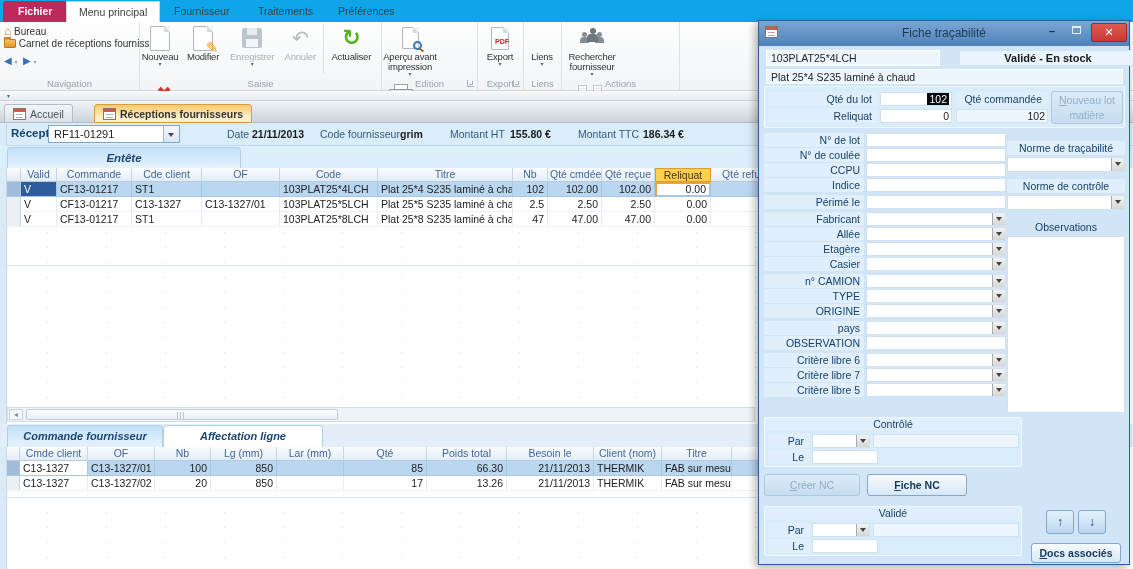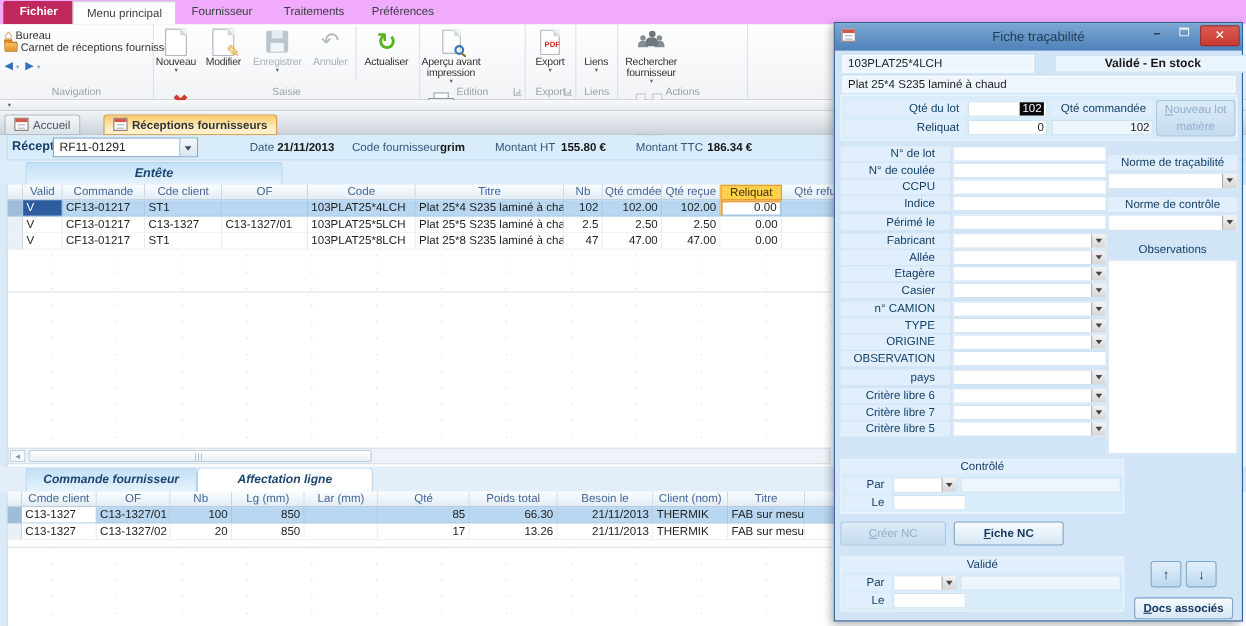--- a/index.html
+++ b/index.html
@@ -1,21 +1,21 @@
 <!DOCTYPE html>
 <html><head>
 <meta charset="utf-8">
 <style>
 *{margin:0;padding:0;box-sizing:border-box;}
 html,body{width:1133px;height:569px;overflow:hidden;}
 body{font-family:"Liberation Sans","DejaVu Sans",sans-serif;font-size:11px;color:#222;background:#fff;}
 #app{position:relative;width:1133px;height:569px;overflow:hidden;background:#fff;}
 
 
-#rtabs{position:absolute;left:0;top:0;width:100%;height:32px;background:#f0abfc;border-bottom:1px solid #d6dbe0;padding-left:16px;}
+#rtabs{position:absolute;left:0;top:0;width:100%;height:32px;background:#0ea5e9;border-bottom:1px solid #d6dbe0;padding-left:16px;}
 .ftab{position:absolute;left:3px;top:1px;height:21px;line-height:20px;padding:0 15px;background:#c0275a;color:#fff;border-radius:2px 2px 0 0;font-weight:bold;font-size:10.5px;}
 .rtab{position:absolute;top:1px;height:21px;line-height:20px;padding:0 12px;color:#3a3f44;font-size:10.5px;}
 .rtab.active{background:#fff;border:1px solid #ccd2d8;border-bottom:none;}
 
 #rbody{position:absolute;left:0;top:22px;width:100%;height:69px;background:linear-gradient(#fefefe,#f1f4f6);border-bottom:1px solid #d0d6db;}
 .grp{position:absolute;top:0;height:68px;border-right:1px solid #dde2e6;}
 .glabel{position:absolute;bottom:0;left:0;right:0;height:12px;text-align:center;color:#98a2ac;font-size:9.5px;line-height:12px;}
 .launch{position:absolute;bottom:3px;right:3px;width:7px;height:7px;border-left:1px solid #a8b0b8;border-bottom:1px solid #a8b0b8;}
 .launch:after{content:"";position:absolute;right:1px;top:1px;width:3px;height:3px;border-right:1px solid #a8b0b8;border-bottom:1px solid #a8b0b8;}
 .bb{display:inline-block;vertical-align:top;text-align:center;padding-top:2px;height:56px;font-size:9.5px;line-height:10px;color:#333;letter-spacing:-0.2px;}
@@ -75,21 +75,21 @@
 
 #recbar{position:absolute;left:0;top:123px;width:100%;height:23px;background:#d9ecf9;border-bottom:1px solid #c2d8ea;}
 #recbar .rlab{position:absolute;top:4px;font-weight:bold;color:#17406b;font-size:11.5px;}
 #recbar .slab{position:absolute;top:5px;color:#35587e;font-size:10.5px;}
 #recbar .sval{position:absolute;top:5px;font-weight:bold;color:#1a1a1a;font-size:10.5px;}
 .recdd{position:absolute;left:48px;top:2px;width:132px;height:18px;background:#fff;border:1px solid #7aa7cf;line-height:16px;padding-left:5px;color:#222;}
 .recdd .dbtn{position:absolute;right:0;top:0;bottom:0;width:16px;background:linear-gradient(#f4f8fb,#dbe6ef);border-left:1px solid #9cbcd8;}
 .tri{position:absolute;left:4px;top:7px;border-left:3.5px solid transparent;border-right:3.5px solid transparent;border-top:4px solid #446;}
 
 #sectabs{position:absolute;left:0;top:146px;width:100%;height:22px;background:#ddeefb;}
-.stab{position:absolute;top:1px;height:21px;line-height:20px;text-align:center;font-style:italic;font-weight:600;color:#1c4572;font-size:11.5px;border-radius:4px 4px 0 0;margin-left:16px;}
+.stab{position:absolute;top:1px;height:21px;line-height:20px;text-align:center;font-style:italic;font-weight:600;color:#1c4572;font-size:11.5px;border-radius:4px 4px 0 0;}
 .stab.blue{background:linear-gradient(#c3e0f6,#e6f3fd);border:1px solid #aed0ec;border-bottom:none;}
 .stab.white{background:#fff;border:1px solid #aed0ec;border-bottom:none;}
 
 .grid{position:absolute;white-space:nowrap;}
 .ghead{height:14px;white-space:nowrap;}
 .gc{display:inline-block;vertical-align:top;overflow:hidden;white-space:nowrap;height:14px;line-height:13px;border-right:1px solid #c6d6e5;border-bottom:1px solid #b9cbdc;background:linear-gradient(#fbfdfe,#e2ecf5);color:#44679a;text-align:center;padding:0 2px;font-size:10.5px;}
 .gc.hl{background:#fed14d;border:1px solid #e49a2e;color:#443300;}
 .grow{white-space:nowrap;height:15px;}
 .rc{display:inline-block;vertical-align:top;overflow:hidden;white-space:nowrap;height:15px;line-height:14px;border-right:1px solid #e2ecf5;border-bottom:1px solid #edf3f9;background:#fff;padding:0 3px;font-size:10.5px;color:#222;}
 .rc.r{text-align:right;}
@@ -126,21 +126,21 @@
 .dinput{position:absolute;height:14px;background:#fff;border:1px solid #cfe2f2;line-height:12px;padding:0 2px;font-size:10.5px;}
 .dinput.r{text-align:right;}
 .dinput.ro{background:#eef6fd;}
 .selval{background:#06080c;color:#fff;padding:0 2px;}
 .dbtn2{position:absolute;text-align:center;border-radius:3px;font-size:10.5px;}
 .dbtn2.dis{background:linear-gradient(#dcebf7,#c5dcef);border:1px solid #adc9e0;color:#93afc9;}
 .dbtn2.en{background:linear-gradient(#f7fbfe,#d6e7f5);border:1px solid #7fa8cc;color:#173a60;font-weight:bold;}
 #dlgfields{position:absolute;left:0;top:87px;width:250px;}
 .frow{position:relative;height:14px;margin-bottom:1px;}
 .frow.gap{margin-top:3px;}
-.frow .flabel{position:absolute;left:5px;top:0;width:100px;height:14px;background:#e0effb;border-radius:2px;color:#14406b;text-align:right;padding-right:14px;line-height:14px;font-size:10.5px;}
+.frow .flabel{position:absolute;left:5px;top:0;width:100px;height:14px;background:#e0effb;border-radius:2px;color:#14406b;text-align:right;padding-right:4px;line-height:14px;font-size:10.5px;}
 .frow .fctl{position:absolute;left:107px;top:0;width:140px;height:14px;background:#fff;border:1px solid #cfe2f2;}
 .carr{position:absolute;right:0;top:0;bottom:0;width:13px;background:linear-gradient(#f3f3f3,#d6d6d6);border-left:1px solid #aaa;}
 .carr:after{content:"";position:absolute;left:3px;top:4px;border-left:3px solid transparent;border-right:3px solid transparent;border-top:4px solid #444;}
 .rcol-lab{position:absolute;left:248px;width:118px;height:14px;background:#e0effb;border-radius:2px;text-align:center;color:#14406b;line-height:14px;font-size:10.5px;}
 .rcol-combo{position:absolute;left:248px;width:118px;height:15px;background:#fff;border:1px solid #cfe2f2;}
 .obsbox{position:absolute;left:248px;top:190px;width:118px;height:177px;background:#fff;border:1px solid #cfe2f2;}
 .secbox{position:absolute;left:5px;width:258px;background:#d9ecfa;border:1px solid #eff8ff;border-radius:2px;}
 .sechead{height:13px;text-align:center;color:#17406b;line-height:13px;font-size:10.5px;background:#e0effb;border-radius:2px 2px 0 0;}
 .arrbtn{position:absolute;width:28px;height:24px;background:linear-gradient(#e3f0fb,#bcd8ef);border:1px solid #7fa8cc;border-radius:3px;color:#0f3a7a;font-weight:bold;text-align:center;line-height:22px;font-size:12px;}
 </style>
@@ -428,29 +428,29 @@
             <div class="fctl">
               <div class="carr"></div>
             </div>
           </div>
           <div class="frow">
             <div class="flabel">ORIGINE</div>
             <div class="fctl">
               <div class="carr"></div>
             </div>
           </div>
+          <div class="frow gap">
+            <div class="flabel">pays</div>
+            <div class="fctl">
+              <div class="carr"></div>
+            </div>
+          </div>
           <div class="frow">
             <div class="flabel">OBSERVATION</div>
             <div class="fctl"></div>
-          </div>
-          <div class="frow gap">
-            <div class="flabel">pays</div>
-            <div class="fctl">
-              <div class="carr"></div>
-            </div>
           </div>
           <div class="frow gap">
             <div class="flabel">Critère libre 6</div>
             <div class="fctl">
               <div class="carr"></div>
             </div>
           </div>
           <div class="frow">
             <div class="flabel">Critère libre 7</div>
             <div class="fctl">

